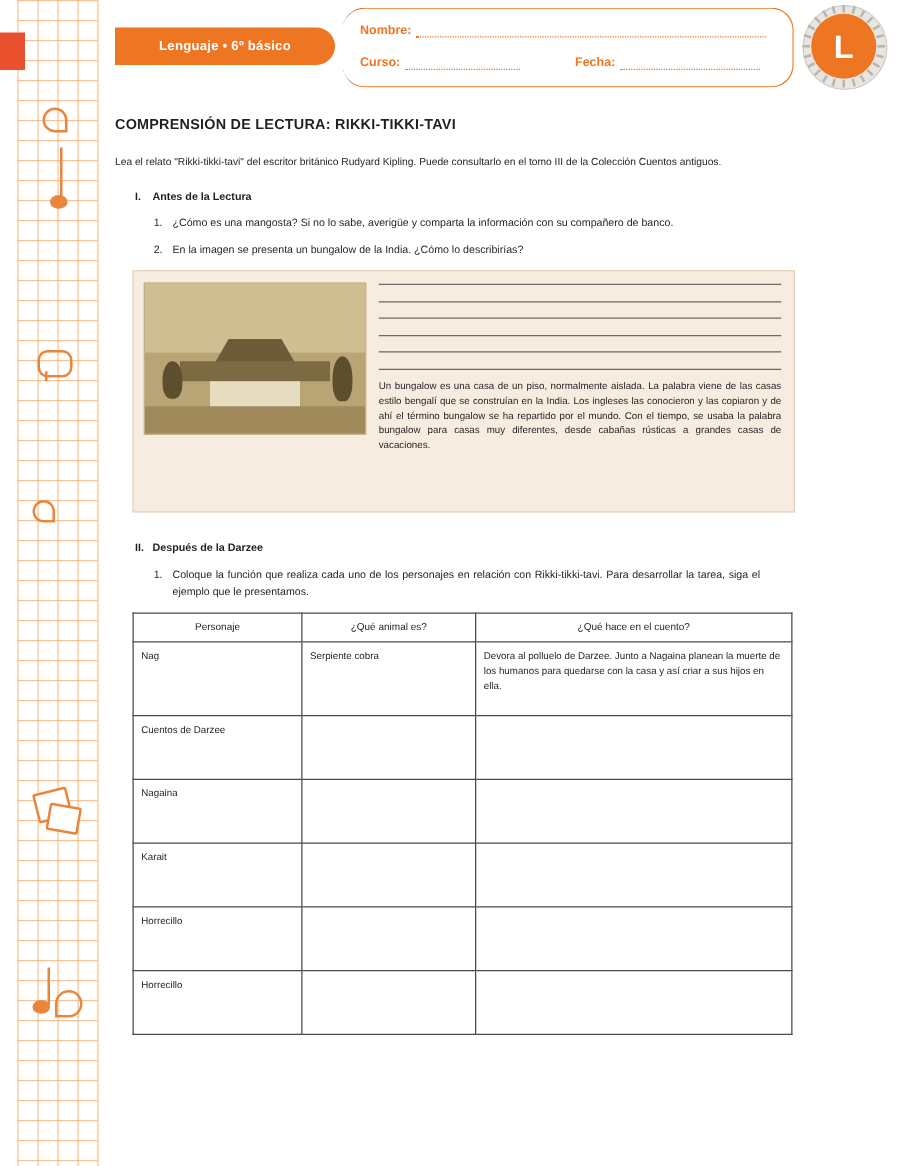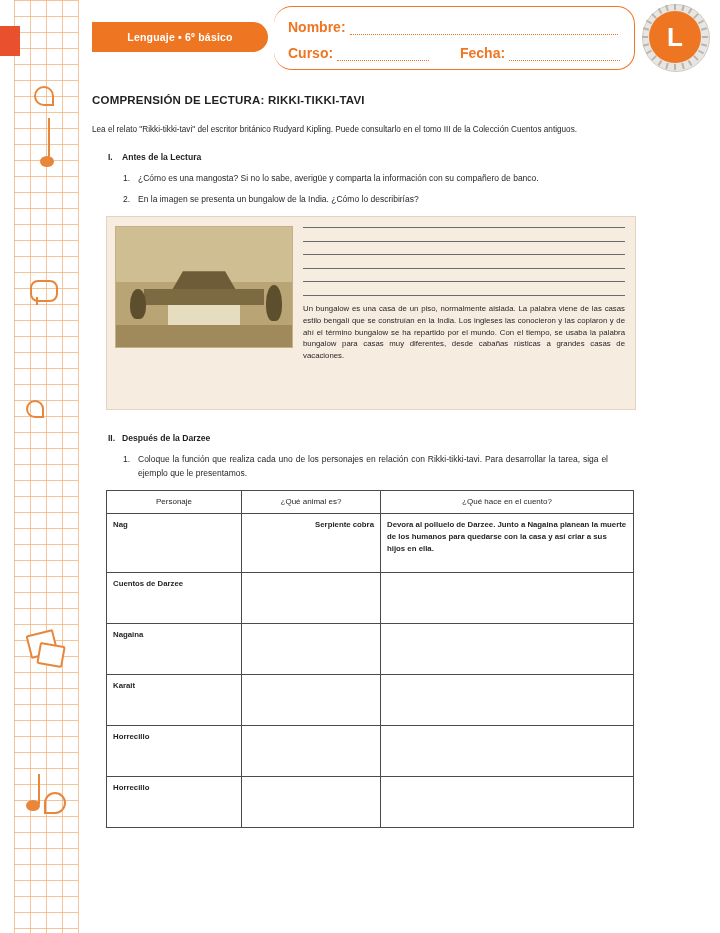--- a/index.html
+++ b/index.html
@@ -55,21 +55,21 @@
     display:flex;align-items:center;justify-content:center;
     letter-spacing:.2px;
   }
   .fields-box{
     position:absolute;left:182px;top:6px;width:360px;height:62px;
     border:1.6px solid #ee7623;border-radius:18px 18px 18px 18px;
     border-left:none;
   }
   .field-row{position:absolute;left:14px;display:flex;align-items:flex-end;}
   .field-label{
-    color:#ee7623;font-size:14px;font-weight:bold;margin-right:4px;
+    color:#ee7623;font-size:10px;font-weight:bold;margin-right:4px;
   }
   .dots{
     border-bottom:1.2px dotted #ee7623;height:10px;
   }
   .logo-wrap{
     position:absolute;right:12px;top:4px;width:66px;height:66px;
   }
   .logo-outer{
     position:absolute;left:0;top:0;width:66px;height:66px;border-radius:50%;
     background:#e9e6e2;border:1px solid #cfcac4;
@@ -138,24 +138,24 @@
   .caption{
     position:absolute;left:196px;top:86px;width:322px;
     font-size:7.8px;line-height:1.5;text-align:justify;
   }
   
   table.rk{
     border-collapse:collapse;margin:10px 0 0 14px;width:528px;
     font-size:7.8px;
   }
   table.rk th,table.rk td{
-    border:1px solid #4a4a4a;vertical-align:top;padding:5px 6px;font-weight:bold;
+    border:1px solid #4a4a4a;vertical-align:top;padding:5px 6px;
   }
   table.rk th{font-weight:normal;text-align:center;font-size:8px;}
-  table.rk td.c{text-align:right;}
+  table.rk td.c{text-align:left;}
   .rowtall td{height:40px;}
   .rowtall2 td{height:48px;}
 </style>
 </head>
 <body>
 
 <div class="left-margin">
   <div class="grid-col" id="gridcol">
       <div class="hline" style="top: 0px;"></div>
       <div class="hline" style="top: 16px;"></div>

